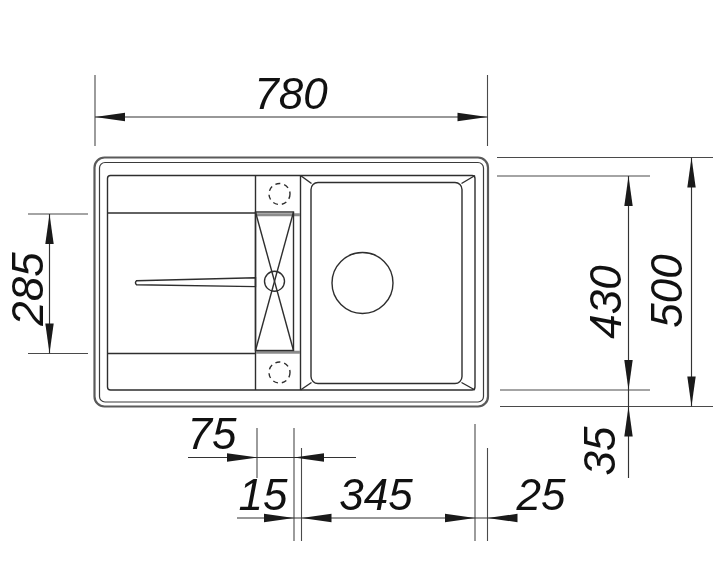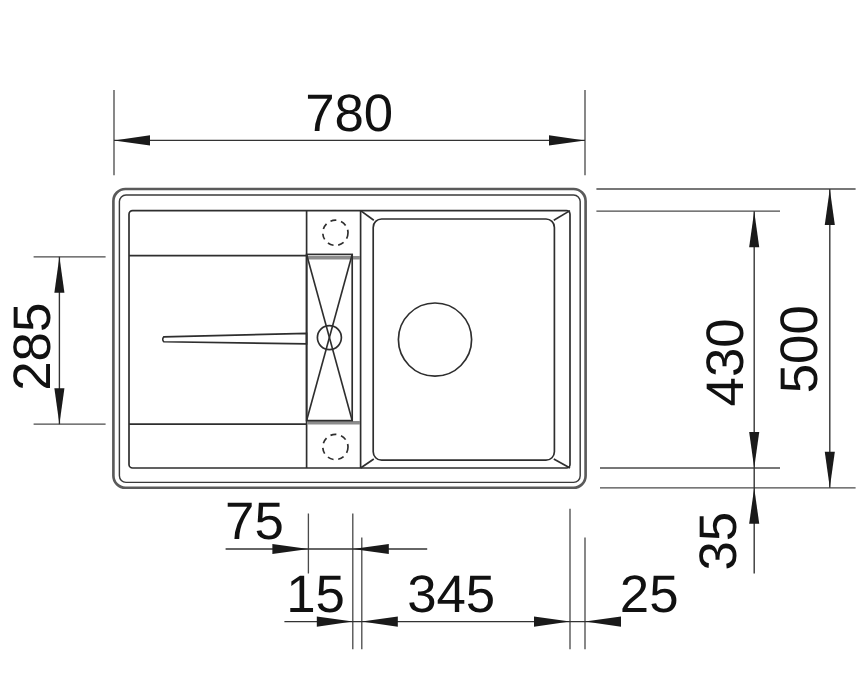--- a/index.html
+++ b/index.html
@@ -2,20 +2,21 @@
 <html><head>
 <meta charset="utf-8">
 <style>
   html,body{margin:0;padding:0;background:#ffffff;}
   .stage{
     position:relative;
     width:722px;height:583px;
     background:#ffffff;
     font-family:"Liberation Sans", sans-serif;
     overflow:hidden;
+    font-style:italic;
   }
   svg{display:block;}
   .thin   {stroke:#2e2e2e;stroke-width:1.4;fill:none;}
   .dimln  {stroke:#333333;stroke-width:1.15;fill:none;}
   .extln  {stroke:#4a4a4a;stroke-width:1.1;fill:none;}
   .grayln {stroke:#8c8c8c;stroke-width:3;fill:none;}
   .outer  {stroke:#5a5a5a;stroke-width:2.2;fill:none;}
   .inner2 {stroke:#3a3a3a;stroke-width:1.2;fill:none;}
   .arr    {fill:#1a1a1a;stroke:none;}
   .dimtxt {

